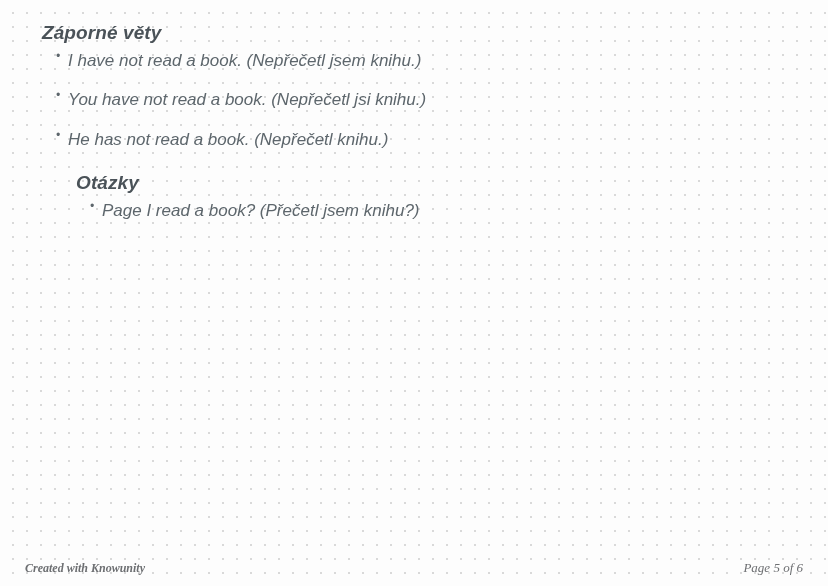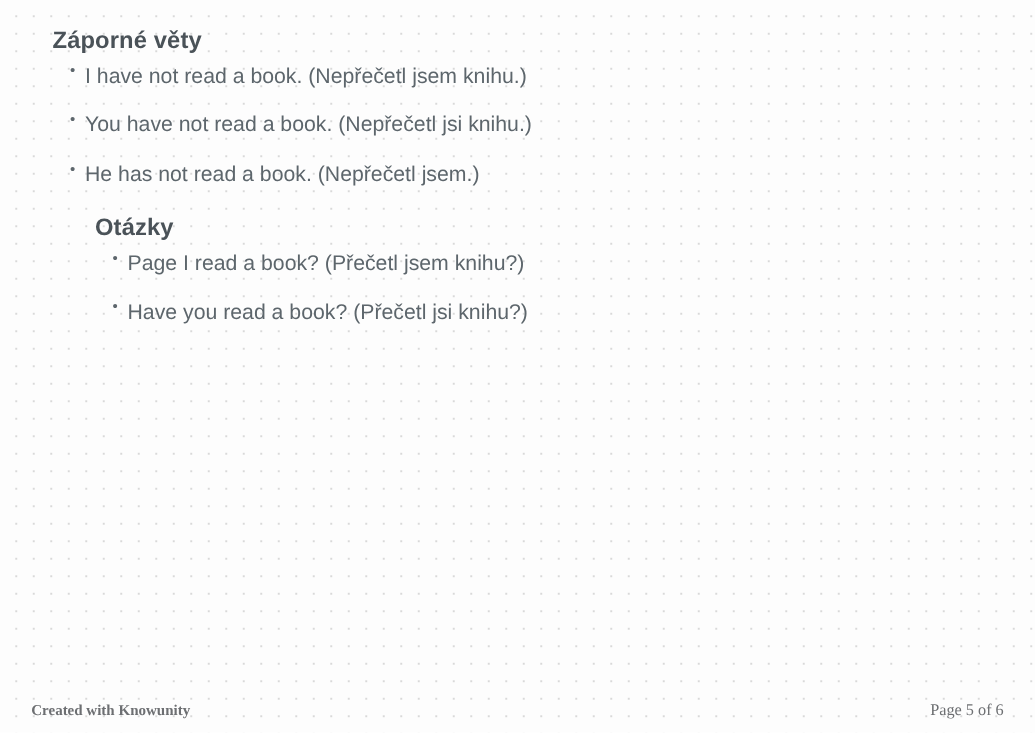--- a/index.html
+++ b/index.html
@@ -15,20 +15,21 @@
   }
   .page {
     position: relative;
     width: 828px;
     height: 586px;
     background-color: #fdfdfd;
     background-image: radial-gradient(#d9d9d9 1px, transparent 1.1px);
     background-size: 14px 14px;
     background-position: 6px 6px;
     box-sizing: border-box;
+    font-style: italic;
   }
   .content {
     position: absolute;
     top: 22px;
     left: 42px;
     right: 42px;
   }
   h2.section-heading {
     font-size: 19px;
     font-weight: bold;
@@ -84,29 +85,28 @@
 
 <div class="page">
 
   <div class="content">
 
     <div class="section">
       <h2 class="section-heading">Záporné věty</h2>
       <ul class="bullet-list">
         <li>I have not read a book. (Nepřečetl jsem knihu.)</li>
         <li>You have not read a book. (Nepřečetl jsi knihu.)</li>
-        <li>He has not read a book. (Nepřečetl jsem.)</li>
+        <li>He has not read a book. (Nepřečetl knihu.)</li>
       </ul>
     </div>
 
     <div class="section">
       <h2 class="section-heading">Otázky</h2>
       <ul class="bullet-list">
         <li>Page I read a book? (Přečetl jsem knihu?)</li>
-        <li>Have you read a book? (Přečetl jsi knihu?)</li>
       </ul>
     </div>
 
   </div>
 
   <div class="footer-left">Created with Knowunity</div>
   <div class="footer-right">Page 5 of 6</div>
 
 </div>
 

